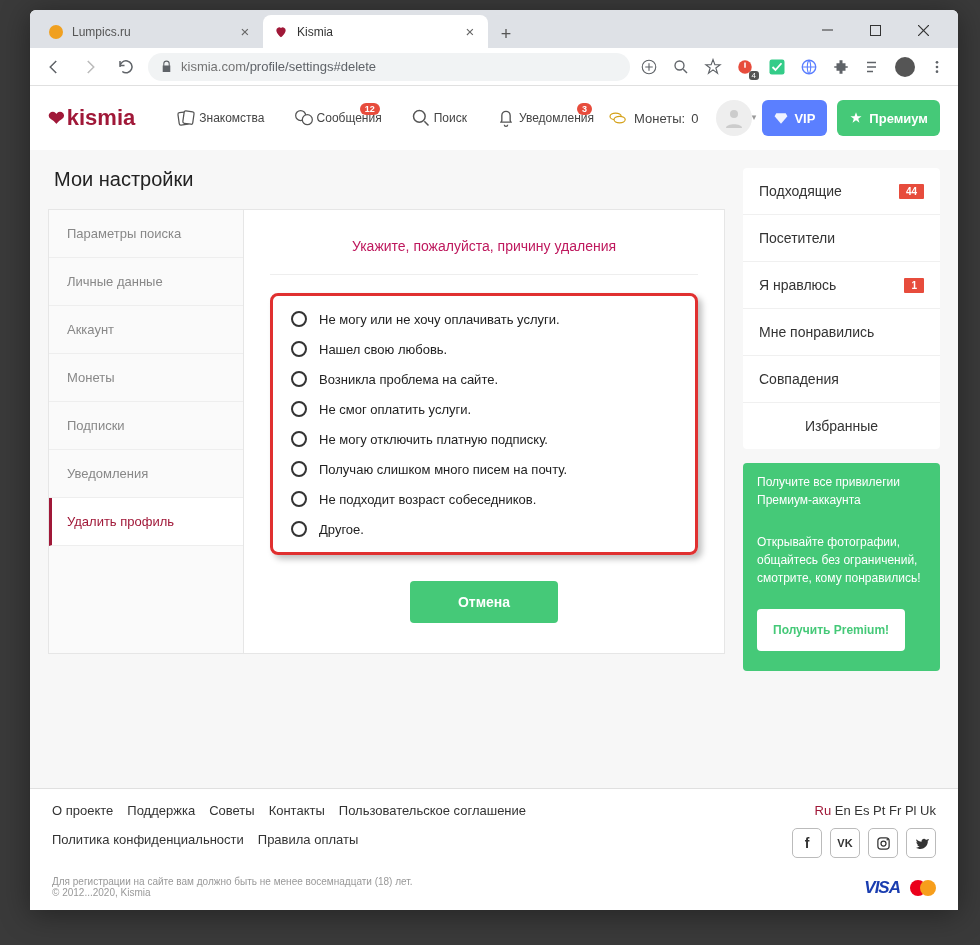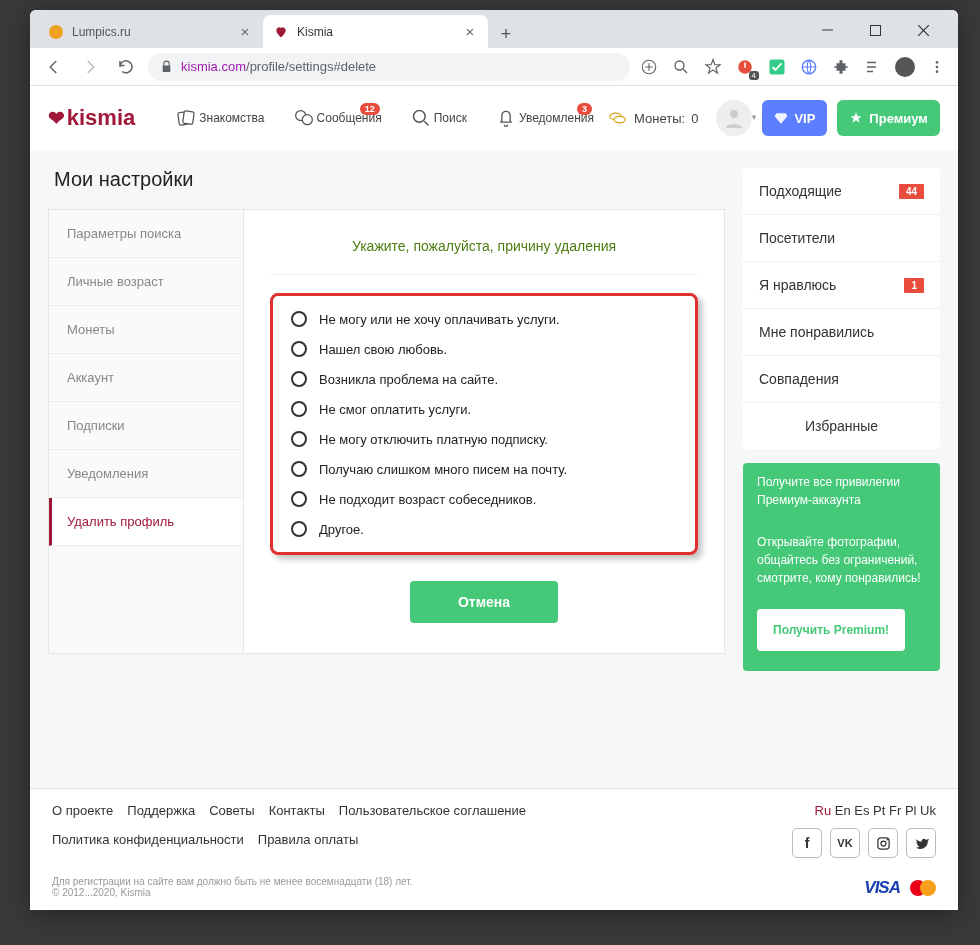--- a/index.html
+++ b/index.html
@@ -18,21 +18,21 @@
 .window-controls { display: flex; gap: 18px; padding: 0 12px 8px 20px; }
 .wc { width: 30px; height: 20px; display: flex; align-items: center; justify-content: center; color: #333; cursor: pointer; }
 
 
 .addr-bar { height: 38px; background: #fff; display: flex; align-items: center; padding: 0 10px; gap: 8px; border-bottom: 1px solid #e0e0e0; }
 .nav-btn { width: 28px; height: 28px; display: flex; align-items: center; justify-content: center; color: #606368; cursor: pointer; border-radius: 50%; }
 .nav-btn.disabled { color: #bbb; }
 .url-field { flex: 1; height: 28px; background: #f1f3f4; border-radius: 14px; display: flex; align-items: center; padding: 0 12px; gap: 8px; font-size: 13px; color: #202124; }
 .url-lock { color: #5f6368; font-size: 12px; }
 .url-text { color: #5f6368; }
-.url-text .domain { color: #a21caf; }
+.url-text .domain { color: #737373; }
 .addr-icons { display: flex; align-items: center; gap: 10px; }
 .addr-ico { width: 22px; height: 22px; display: flex; align-items: center; justify-content: center; color: #5f6368; cursor: pointer; position: relative; }
 .ext-badge { position: absolute; bottom: -2px; right: -3px; background: #555; color: #fff; font-size: 8px; padding: 0 3px; border-radius: 3px; }
 
 
 .page { flex: 1; background: #f7f7f7; overflow-y: auto; display: flex; flex-direction: column; }
 .page-body { flex: 1; }
 
 
 .site-header { height: 64px; background: #fff; display: flex; align-items: center; padding: 0 18px; gap: 0; }
@@ -54,21 +54,21 @@
 .main-col { flex: 1; }
 .side-col { width: 197px; display: flex; flex-direction: column; gap: 14px; }
 
 .page-title { font-size: 20px; color: #222; font-weight: 400; margin: 0 0 18px 6px; }
 
 .settings-box { display: flex; background: #fff; border: 1px solid #e6e6e6; }
 .settings-nav { width: 195px; background: #fafafa; border-right: 1px solid #e6e6e6; }
 .s-nav-item { padding: 16px 18px; font-size: 13px; color: #888; border-bottom: 1px solid #eee; cursor: pointer; }
 .s-nav-item.active { color: #a01838; border-left: 3px solid #a01838; padding-left: 15px; background:#fff; }
 .settings-content { flex: 1; padding: 28px 26px 30px; display: flex; flex-direction: column; align-items: center; }
-.sc-title { font-size: 14px; color: #4d7c0f; text-align:center; padding-bottom: 20px; border-bottom: 1px solid #eee; width: 100%; margin-bottom: 18px;}
+.sc-title { font-size: 14px; color: #be185d; text-align:center; padding-bottom: 20px; border-bottom: 1px solid #eee; width: 100%; margin-bottom: 18px;}
 
 .reason-box { border: 3px solid #e03030; border-radius: 8px; padding: 8px 18px 8px; width: 100%; box-shadow: 4px 4px 6px rgba(0,0,0,0.25); position:relative; }
 .reason-item { display: flex; align-items: center; gap: 12px; padding: 7px 0; cursor: pointer; }
 .radio { width: 16px; height: 16px; border: 2px solid #333; border-radius: 50%; flex-shrink: 0; }
 .reason-label { font-size: 13px; color: #222; }
 
 .cancel-btn { margin-top: 26px; background: #45c978; color: #fff; font-size: 14px; font-weight: 600; padding: 13px 48px; border-radius: 4px; cursor: pointer; border: none; }
 
 
 .side-list { background: #fff; border-radius: 4px; overflow: hidden; }
@@ -314,23 +314,23 @@
         <span>Премиум</span>
       </div>
     </div>
 
     <div class="main-row">
       <div class="main-col">
         <div class="page-title">Мои настройки</div>
         <div class="settings-box">
           <div class="settings-nav">
             <div class="s-nav-item">Параметры поиска</div>
-            <div class="s-nav-item">Личные возраст</div>
+            <div class="s-nav-item">Личные данные</div>
+            <div class="s-nav-item">Аккаунт</div>
             <div class="s-nav-item">Монеты</div>
-            <div class="s-nav-item">Аккаунт</div>
             <div class="s-nav-item">Подписки</div>
             <div class="s-nav-item">Уведомления</div>
             <div class="s-nav-item active">Удалить профиль</div>
           </div>
           <div class="settings-content">
             <div class="sc-title">Укажите, пожалуйста, причину удаления</div>
             <div class="reason-box">
               <label class="reason-item">
                     <span class="radio"></span>
                     <span class="reason-label">Не могу или не хочу оплачивать услуги.</span>

